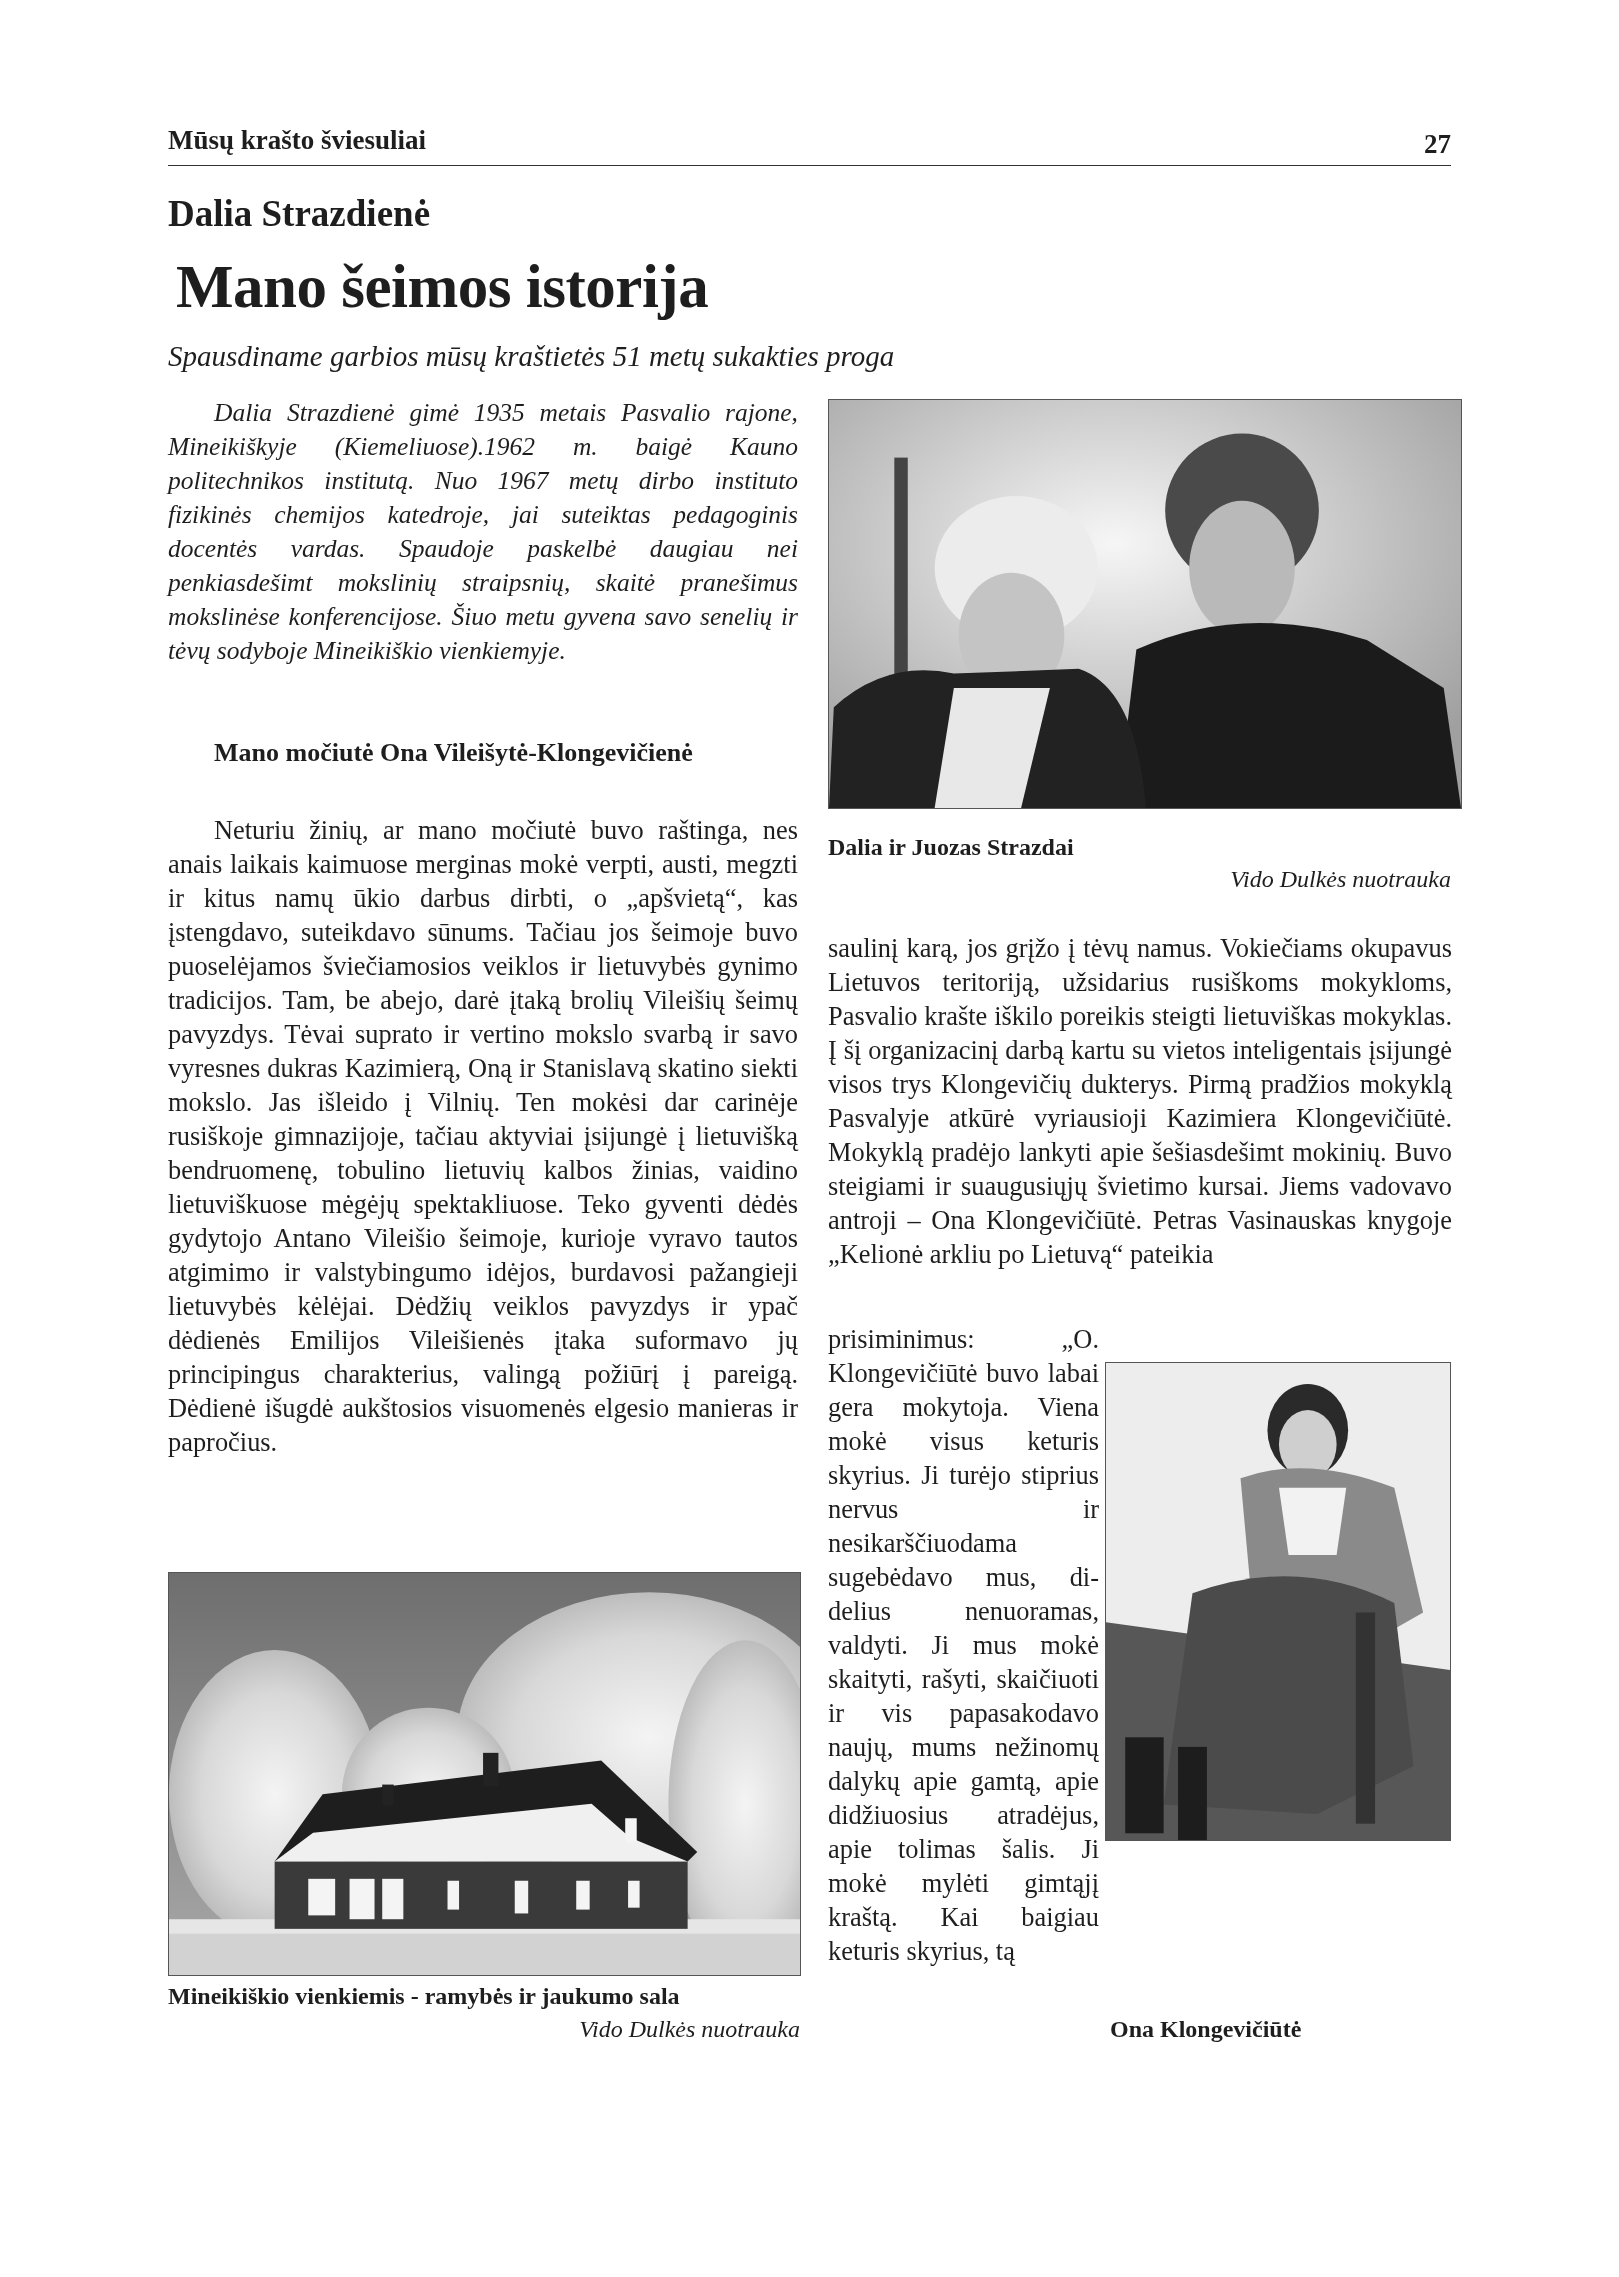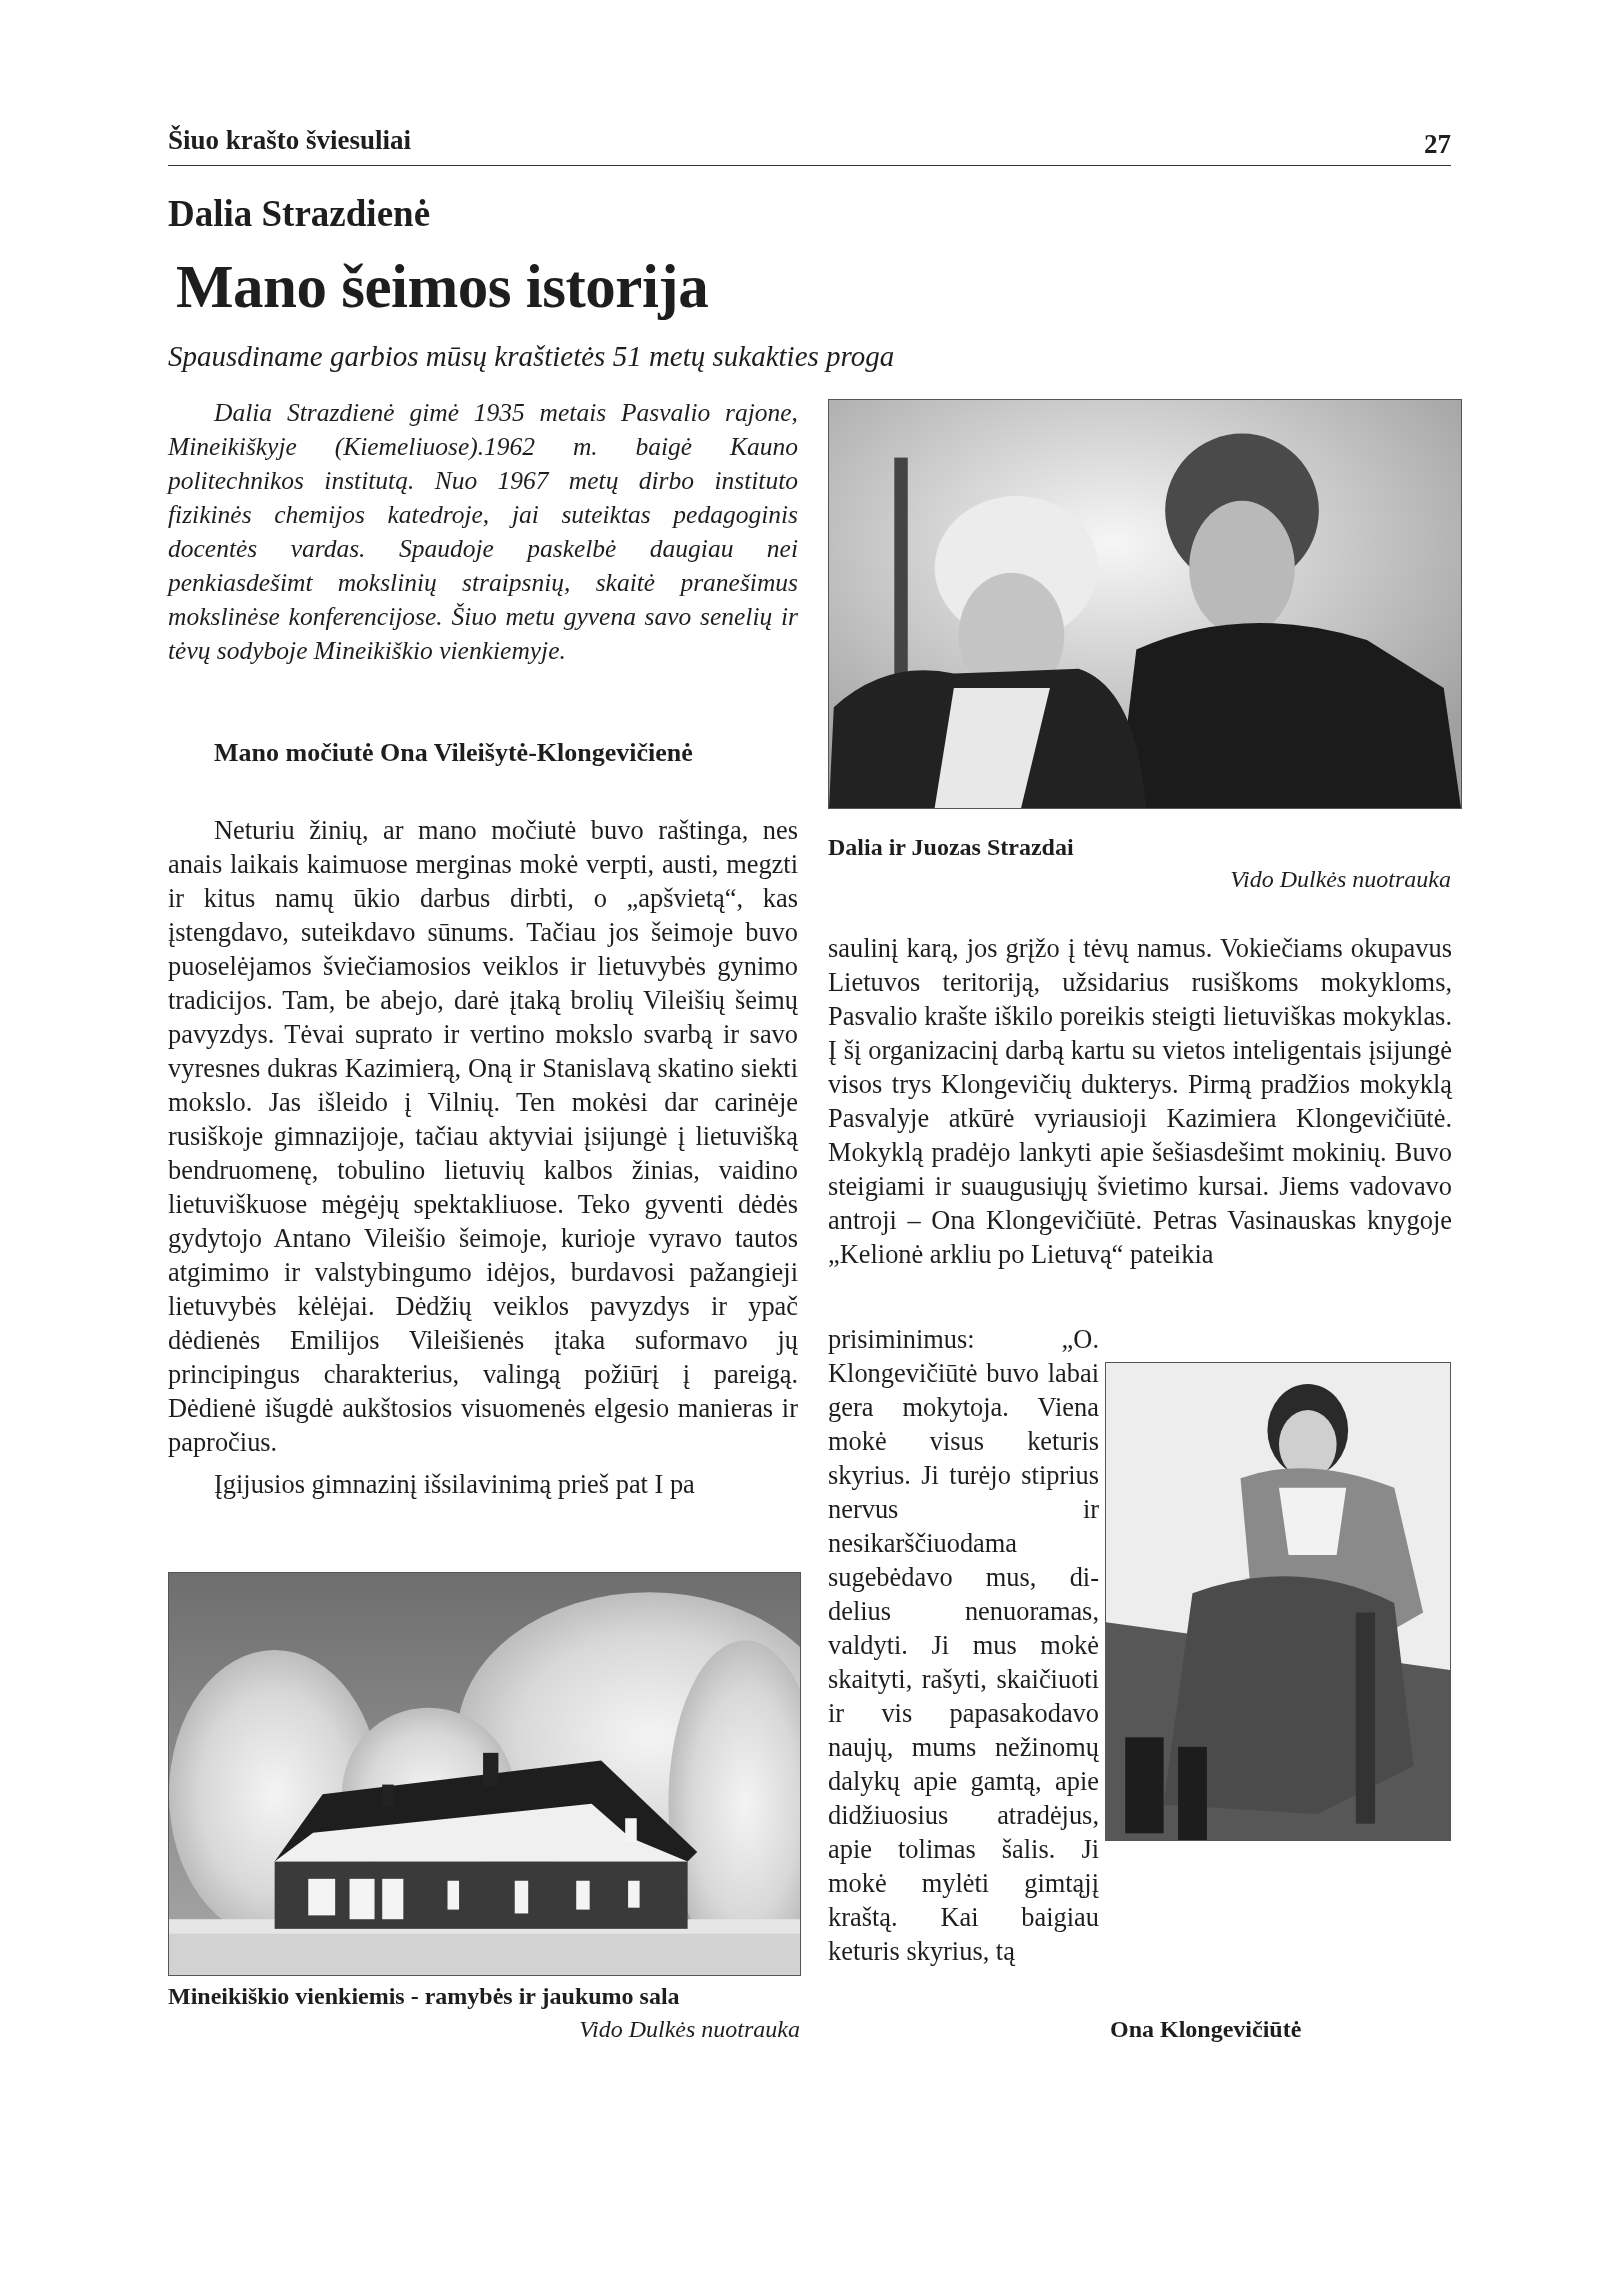--- a/index.html
+++ b/index.html
@@ -53,37 +53,36 @@
   .cap-couple { left: 828px; top: 834px; }
   .credit-couple { right: 169px; top: 866px; }
   .cap-portrait { left: 1110px; top: 2016px; }
   .body-right-top { top: 931px; }
   .body-right-narrow { left: 828px; width: 271px; top: 1322px; }
   .body-right-narrow p.text { line-height: 34px; }
 </style>
 </head>
 <body>
 
-<div class="abs running-head">Šiuo krašto šviesuliai</div>
+<div class="abs running-head">Mūsų krašto šviesuliai</div>
 <div class="abs page-num">27</div>
 <div class="abs rule"></div>
 
 <div class="abs author">Dalia Strazdienė</div>
 <div class="abs title">Mano šeimos istorija</div>
 <div class="abs subtitle">Spausdiname garbios mūsų kraštietės 51 metų sukakties proga</div>
 
 <div class="abs col-left intro">
   <p class="text indent">Dalia Strazdienė gimė 1935 metais Pasvalio rajone, Mineikiškyje (Kiemeliuose).1962 m. baigė Kauno politechnikos institutą. Nuo 1967 metų dirbo instituto fizikinės chemijos katedroje, jai suteiktas pedagoginis docentės vardas. Spaudoje paskelbė daugiau nei penkiasdešimt mokslinių straipsnių, skaitė pranešimus mokslinėse konferencijose. Šiuo metu gyvena savo senelių ir tėvų sodyboje Mineikiš­kio vienkiemyje.</p>
 </div>
 
 <div class="abs section-head">Mano močiutė Ona Vileišytė-Klongevičienė</div>
 
 <div class="abs col-left body-left">
   <p class="text indent">Neturiu žinių, ar mano močiutė buvo raštinga, nes anais laikais kaimuose merginas mokė verpti, austi, megzti ir kitus namų ūkio darbus dirbti, o „ap­švietą“, kas įstengdavo, suteikdavo sūnums. Tačiau jos šeimoje buvo puoselėjamos šviečiamosios veiklos ir lietuvybės gynimo tradicijos. Tam, be abejo, darė įtaką brolių Vileišių šeimų pavyzdys. Tėvai supra­to ir vertino mokslo svarbą ir savo vyresnes dukras Kazimierą, Oną ir Stanislavą skatino siekti mokslo. Jas išleido į Vilnių. Ten mokėsi dar carinėje rusiško­je gimnazijoje, tačiau aktyviai įsijungė į lietuvišką bendruomenę, tobulino lietuvių kalbos žinias, vaidi­no lietuviškuose mėgėjų spektakliuose. Teko gyventi dėdės gydytojo Antano Vileišio šeimoje, kurioje vy­ravo tautos atgimimo ir valstybingumo idėjos, bur­davosi pažangieji lietuvybės kėlėjai. Dėdžių veiklos pavyzdys ir ypač dėdienės Emilijos Vileišienės įtaka suformavo jų principingus charakterius, valingą po­žiūrį į pareigą. Dėdienė išugdė aukštosios visuome­nės elgesio manieras ir papročius.</p>
-  <p class="text indent">Įgijusios gimnazinį išsilavinimą prieš pat I pa­</p>
 </div>
 
 <div class="abs photo house-photo">
   <svg viewBox="0 0 657 418" preserveAspectRatio="none">
     <defs>
       <linearGradient id="sky" x1="0" y1="0" x2="0" y2="1">
         <stop offset="0" stop-color="#6e6e6e"></stop>
         <stop offset="1" stop-color="#a9a9a9"></stop>
       </linearGradient>
       <radialGradient id="tree" cx="0.5" cy="0.5" r="0.5">

